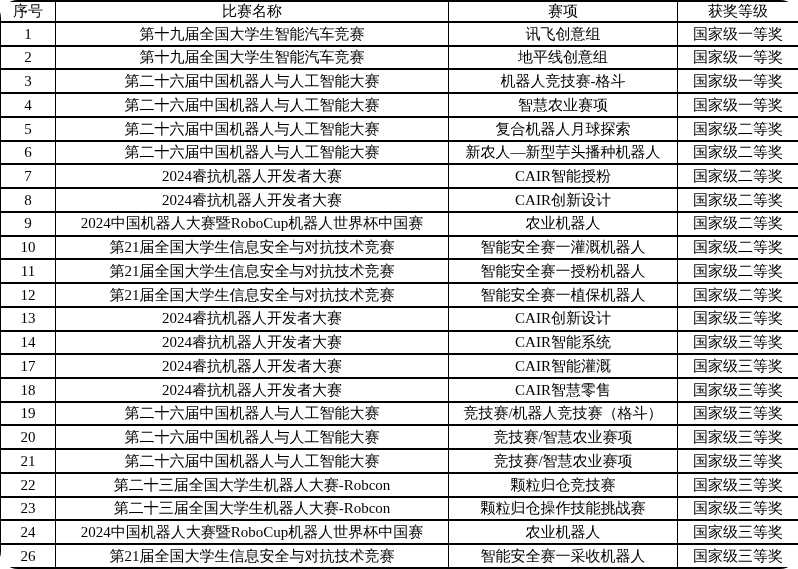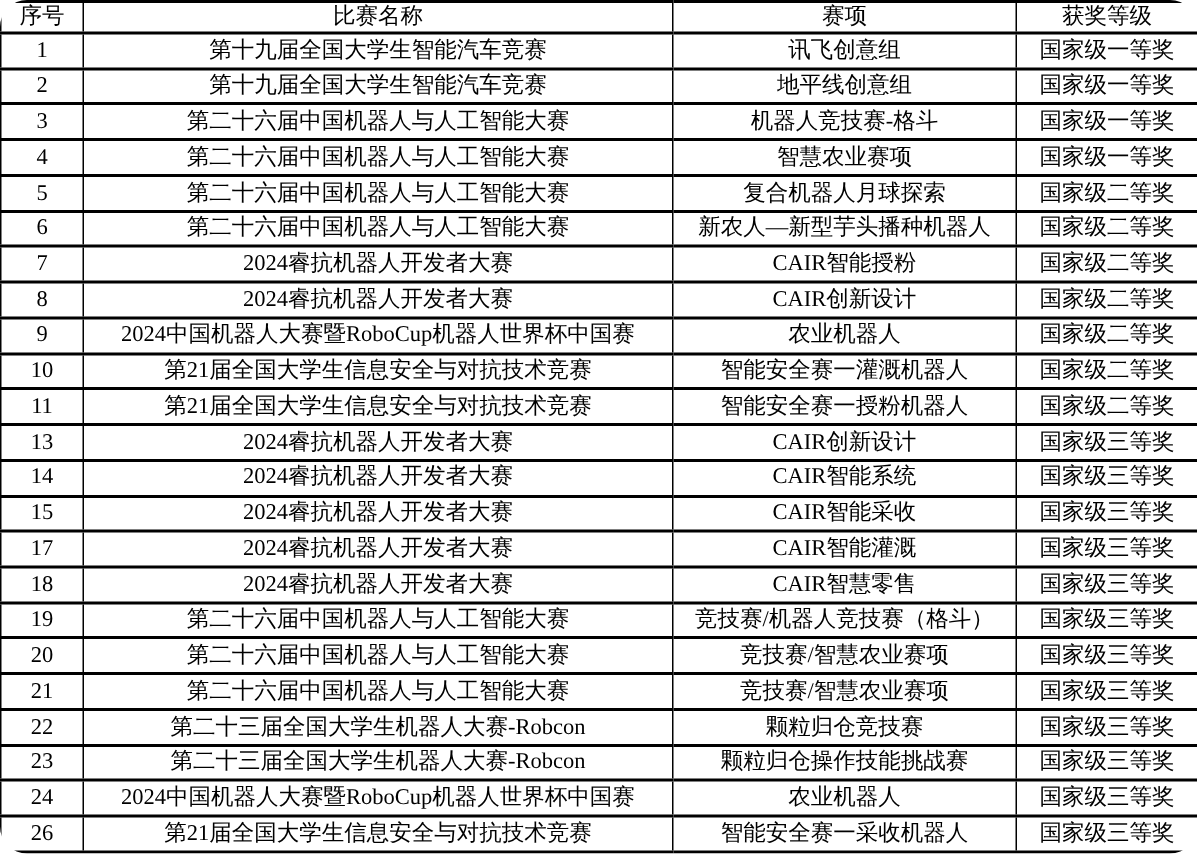--- a/index.html
+++ b/index.html
@@ -122,35 +122,35 @@
           <td>智能安全赛一灌溉机器人</td>
           <td>国家级二等奖</td>
         </tr>
         <tr>
           <td>11</td>
           <td>第21届全国大学生信息安全与对抗技术竞赛</td>
           <td>智能安全赛一授粉机器人</td>
           <td>国家级二等奖</td>
         </tr>
         <tr>
+          <td>12</td>
+          <td>第21届全国大学生信息安全与对抗技术竞赛</td>
+          <td>智能安全赛一植保机器人</td>
+          <td>国家级二等奖</td>
+        </tr>
+        <tr>
           <td>13</td>
           <td>2024睿抗机器人开发者大赛</td>
           <td>CAIR创新设计</td>
           <td>国家级三等奖</td>
         </tr>
         <tr>
           <td>14</td>
           <td>2024睿抗机器人开发者大赛</td>
           <td>CAIR智能系统</td>
-          <td>国家级三等奖</td>
-        </tr>
-        <tr>
-          <td>15</td>
-          <td>2024睿抗机器人开发者大赛</td>
-          <td>CAIR智能采收</td>
           <td>国家级三等奖</td>
         </tr>
         <tr>
           <td>17</td>
           <td>2024睿抗机器人开发者大赛</td>
           <td>CAIR智能灌溉</td>
           <td>国家级三等奖</td>
         </tr>
         <tr>
           <td>18</td>

